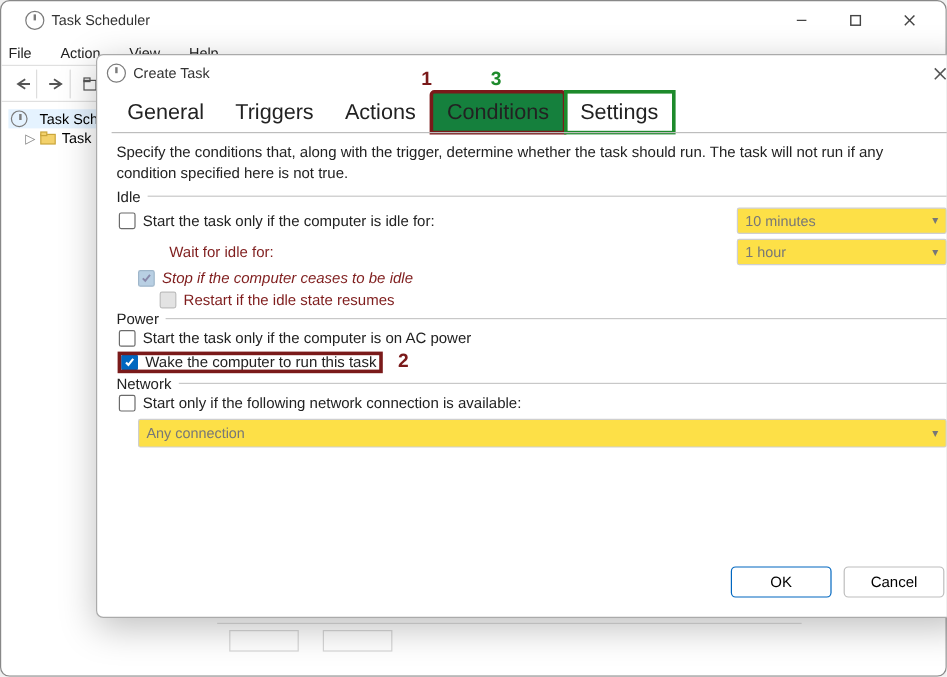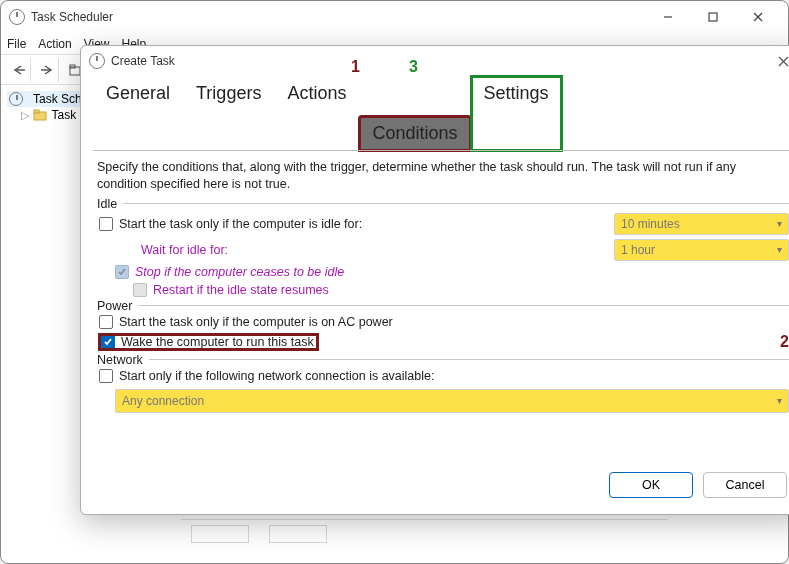--- a/index.html
+++ b/index.html
@@ -1,46 +1,46 @@
 <!DOCTYPE html>
 <html><head>
 <meta charset="utf-8">
 <style>
   * { box-sizing: border-box; font-family: "Segoe UI", Tahoma, sans-serif; }
   body { margin: 0; background: #f0f0f0; width: 789px; height: 564px; overflow: hidden; position: relative; }
 
   
   .main-window { position: absolute; left: 0; top: 0; width: 789px; height: 564px; background: #fff; border: 1px solid #888; border-radius: 8px; }
-  .main-titlebar { height: 32px; display: flex; align-items: center; padding: 0 8px; }
+  .main-titlebar { height: 32px; display: flex; align-items: center; padding: 0 8px; margin-left: 12px; }
   .title-icon { width: 16px; height: 16px; border: 1.5px solid #7a7a7a; border-radius: 50%; position: relative; margin-right: 6px; }
   .title-icon::after { content: ""; position: absolute; width: 1.5px; height: 5px; background: #7a7a7a; left: 6px; top: 2px; }
   .title-text { font-size: 12px; color: #333; }
   .win-controls { margin-left: auto; display: flex; }
   .win-btn { width: 45px; height: 28px; display: flex; align-items: center; justify-content: center; font-size: 12px; color: #444; }
   .win-btn svg { stroke: #444; }
 
-  .menubar { height: 22px; padding: 0 6px; display: flex; gap: 12px; align-items: center; font-size: 12px; color: #222; border-bottom: 1px solid #e0e0e0; }
+  .menubar { height: 22px; padding: 0 6px; display: flex; gap: 24px; align-items: center; font-size: 12px; color: #222; border-bottom: 1px solid #e0e0e0; }
   .toolbar { height: 30px; padding: 0 6px; display: flex; gap: 4px; align-items: center; border-bottom: 1px solid #e0e0e0; }
   .tool-btn { width: 24px; height: 24px; display:flex; align-items:center; justify-content:center; color:#555; border-right:1px solid #ddd; }
 
   .left-pane { position:absolute; left:6px; top:90px; width:160px; font-size:12px; }
   .tree-item { display:flex; align-items:center; gap:4px; padding:1px 2px; }
   .tree-item.sel { background:#e5f3ff; }
   .tree-icon { width:14px; height:14px; }
 
   .right-panel { position:absolute; right:8px; top:90px; width:70px; font-size:11px; color:#333; }
   .right-panel .row { padding:2px 4px; border-bottom:1px solid #eee; display:flex; justify-content:space-between;}
   .right-panel .arrow { font-size:10px; }
   .dialog { position:absolute; left:80px; top:45px; width:726px; height:470px; background:#fff; border:1px solid #aaa; border-radius:6px; box-shadow:0 8px 30px rgba(0,0,0,.25); display:flex; flex-direction:column; }
   .dlg-titlebar { height:30px; display:flex; align-items:center; padding:0 8px; }
   .dlg-close { margin-left:auto; width:28px; height:24px; display:flex; align-items:center; justify-content:center; }
 
   .tab-strip { display:flex; gap:0; padding:0 12px; position:relative; }
   .tab { padding:6px 12px 6px; font-size:18px; color:#222; border:1px solid transparent; position:relative; }
-  .tab.active { border:1px solid #bdbdbd; border-bottom:1px solid #fff; border-radius:3px 3px 0 0; background:#737373;margin-top:40px; }
+  .tab.active { border:1px solid #bdbdbd; border-bottom:1px solid #fff; border-radius:3px 3px 0 0; background:#15803d; }
   .tab-underline { position:absolute; left:12px; right:12px; bottom:0; height:1px; background:#bdbdbd; z-index:-0; }
 
   .mark-red { outline:3px solid #7a1a1a; outline-offset:-2px; }
   .mark-green { outline:3px solid #1d8a2b; outline-offset:-2px; }
 
   .anno { position:absolute; font-size:16px; font-weight:600; }
   .anno.red { color:#7a1a1a; }
   .anno.green { color:#1d8a2b; }
 
   .tab-body { flex:1; padding:8px 16px 0 16px; font-size:12.5px; color:#222; overflow:hidden; }
@@ -50,21 +50,21 @@
   .group-line hr { flex:1; border:none; border-top:1px solid #c8c8c8; margin:0; }
 
   .row-ck { display:flex; align-items:center; gap:6px; padding:2px 0 2px 2px; }
   .row-ck.indent1 { padding-left:44px; }
   .ck { width:14px; height:14px; border:1px solid #6b6b6b; border-radius:2px; background:#fff; display:inline-flex; align-items:center; justify-content:center; flex-shrink:0;}
   .ck.checked { background:#0067c0; border-color:#0067c0; }
   .ck.checked svg { stroke:#fff; }
   .ck.disabled { background:#e3e3e3; border-color:#bdbdbd; }
   .ck.disabled.checked { background:#b8cfe3; border-color:#9fb6ca; }
   .lbl { }
-  .lbl.disabled { color:#a21caf; }
+  .lbl.disabled { color:#7f1d1d; }
 
   .combo { margin-left:auto; width:175px; height:22px; border:1px solid #cfcfcf; border-radius:2px; background:#fde047; display:flex; align-items:center; padding:0 6px; font-size:12px; color:#777; position:relative; }
   .combo .chev { margin-left:auto; font-size:10px; color:#777; }
   .combo.wide { width:100%; margin-left:0; margin-top:4px; height:24px; }
 
   .wake-box { display:inline-flex; align-items:center; gap:6px; padding:0 4px 0 0; }
 
   .dlg-buttons { display:flex; gap:10px; justify-content:flex-end; padding:14px 18px 16px; }
   .btn { min-width:84px; height:26px; border:1px solid #bdbdbd; border-radius:4px; background:#fff; font-size:12.5px; display:flex; align-items:center; justify-content:center; }
   .btn.primary { border-color:#0067c0; }
@@ -228,21 +228,21 @@
     </div>
 
     <div class="group-line">
         <span class="label">Power</span>
         <hr>
       </div>
     <div class="row-ck">
       <span class="ck"></span>
       <span class="lbl">Start the task only if the computer is on AC power</span>
     </div>
-    <div class="row-ck" style="position:relative;justify-content:space-between;">
+    <div class="row-ck" style="position:relative;">
       <span class="wake-box mark-red" style="padding:1px 4px 1px 2px;">
         <span class="ck checked">
             <svg width="10" height="10">
               <path d="M2 5 L4 7 L8 2" fill="none" stroke="#fff" stroke-width="1.8"></path>
             </svg>
           </span>
         <span class="lbl">Wake the computer to run this task</span>
       </span>
       <span class="anno red" style="position:static; margin-left:8px;">2</span>
     </div>

